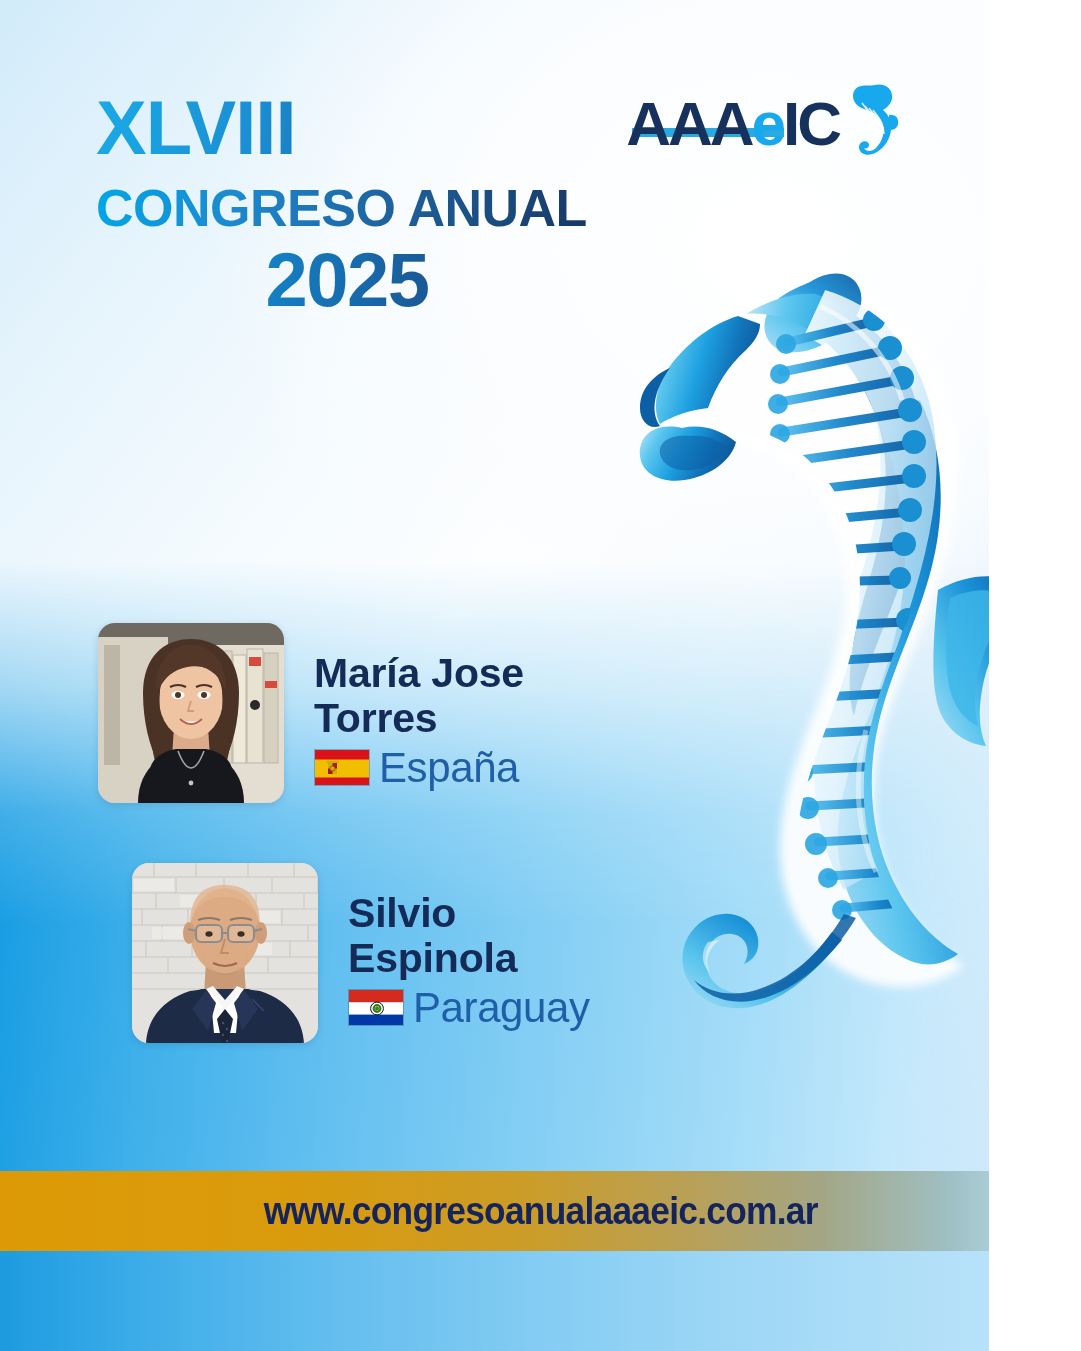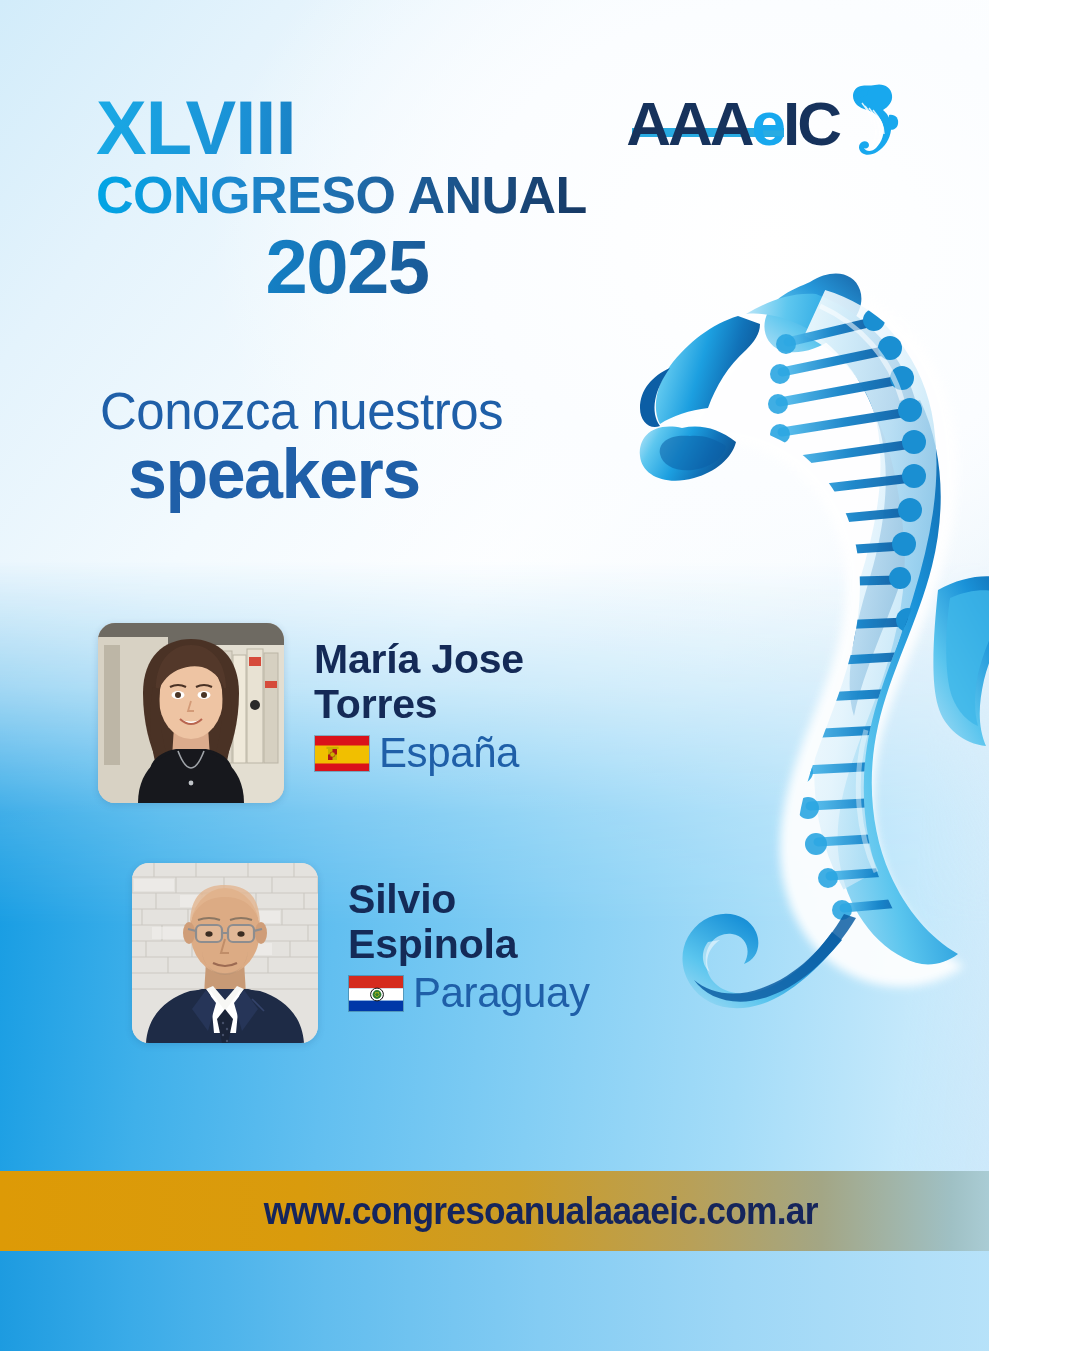--- a/index.html
+++ b/index.html
@@ -79,21 +79,21 @@
     color:transparent;
     -webkit-text-fill-color:transparent;
     font-stretch:condensed;
     transform:scaleX(1.0);
   }
   .t-congreso {
     font-size:52px;
     font-weight:700;
     letter-spacing:-.5px;
     line-height:1.08;
-    margin-top:2px;
+    margin-top:15px;
     background:linear-gradient(96deg,#00a6e6 0%,#1c8ad0 26%,#1e629f 56%,#15325b 100%);
     -webkit-background-clip:text;
     background-clip:text;
     color:transparent;
     -webkit-text-fill-color:transparent;
   }
   .t-2025 {
     font-size:76px;
     font-weight:700;
     letter-spacing:-1.5px;
@@ -142,21 +142,21 @@
     left:100px; top:383px;
     color:#1f5fa8;
   }
   .sub-line1 { font-size:51px; font-weight:400; letter-spacing:-.5px; line-height:1.12; }
   .sub-line2 { font-size:70px; font-weight:700; letter-spacing:-1.5px; line-height:1.04; margin-top:-2px; margin-left:28px;}
 
   
   .speaker {
     position:absolute;
     display:flex;
-    align-items:flex-start;
+    align-items:center;
     gap:30px;
   }
   #speaker-0 { left:98px; top:623px; }
   #speaker-1 { left:108px; top:863px;padding-left:24px; }
 
   .s-photo {
     width:186px; height:180px;
     border-radius:17px;
     overflow:hidden;
     flex:0 0 auto;
@@ -327,24 +327,20 @@
       <path d="M44 33 C50 32 54 36 53 42 C52 47 47 49 43 47 Z" fill="#18a8ee"></path>
       <g stroke="#ffffff" stroke-width="1.5" fill="none" opacity=".85">
         <path d="M20 24 C26 31 31 40 31 50 C31 58 28 64 24 67"></path>
         <path d="M24 26 C30 33 35 42 35 51 C35 58 32 64 28 67"></path>
         <path d="M28 28 C34 35 39 43 39 52"></path>
         <path d="M17 21 C22 27 26 34 27 42"></path>
       </g>
     </svg>
   </div>
 
-  <div class="sub-block">
-    <div class="sub-line1">Conozca nuestros</div>
-    <div class="sub-line2">speakers</div>
-  </div>
 
   <svg class="dna-art" viewBox="0 0 460 840">
     <defs>
       <linearGradient id="gBodyA" x1="0" y1="0" x2="1" y2="0.3">
         <stop offset="0" stop-color="#bfe7f8"></stop>
         <stop offset=".22" stop-color="#5ec7ef"></stop>
         <stop offset=".52" stop-color="#1c9fe0"></stop>
         <stop offset=".8" stop-color="#1172b8"></stop>
         <stop offset="1" stop-color="#0e5b9c"></stop>
       </linearGradient>

